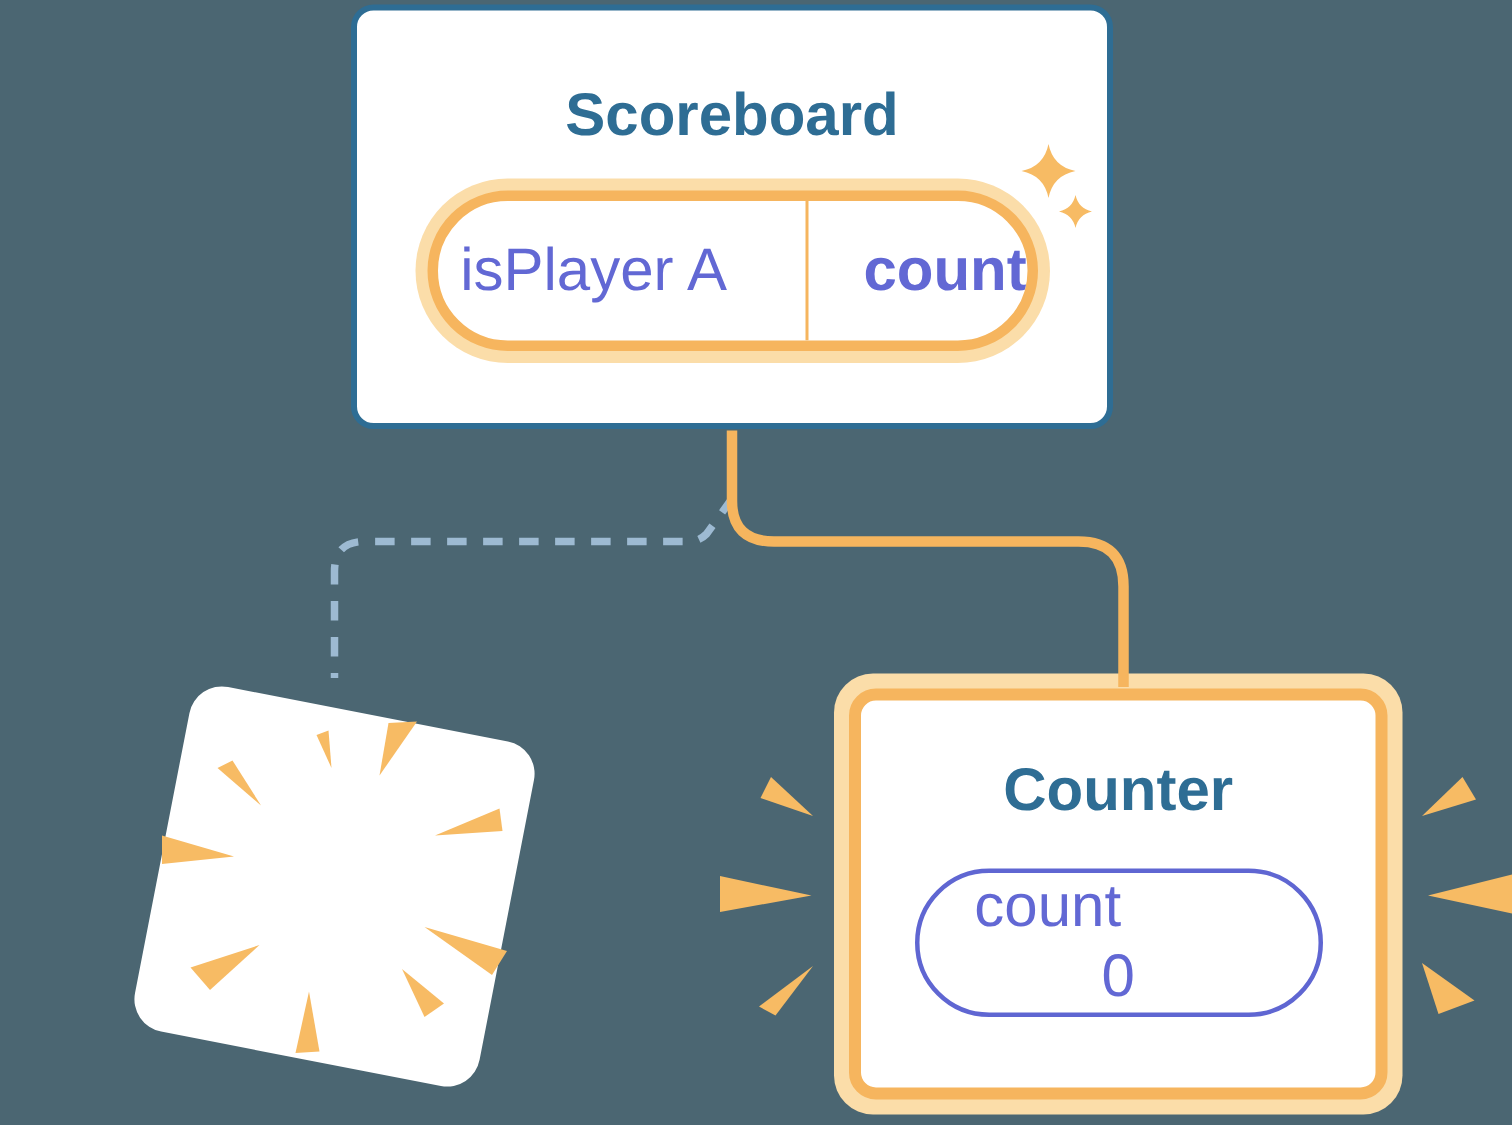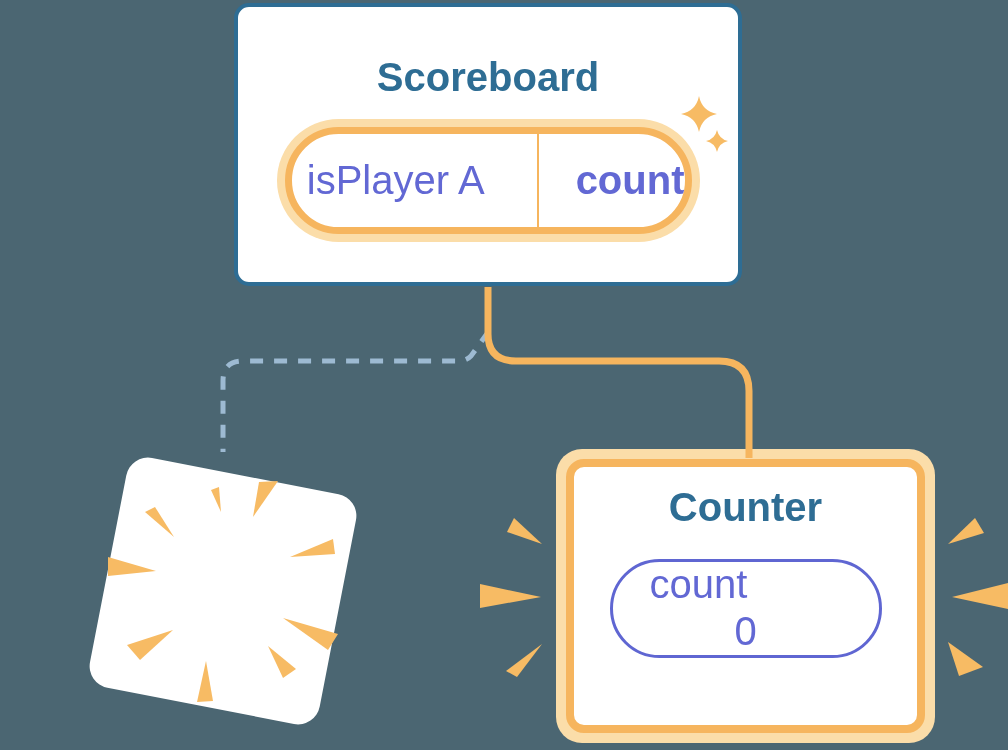--- a/index.html
+++ b/index.html
@@ -39,21 +39,21 @@
   
   .counter-outer{
     position:absolute;left:556px;top:449px;width:379px;height:294px;
     box-sizing:border-box;background:var(--orange-light,#FBDDA9);
     border-radius:26px;padding:10px;
   }
   .counter-inner{
     width:100%;height:100%;box-sizing:border-box;background:#fff;
     border:8px solid var(--orange,#F6B55E);border-radius:18px;
   }
-  .counter-inner .card-title{margin-top:16px;}
+  .counter-inner .card-title{margin-top:36px;}
   .pill-purple{
     margin:28px auto 0;width:272px;height:99px;box-sizing:border-box;
     background:#fff;border:3px solid var(--purple-border,#5F66D2);
     border-radius:50px;display:flex;align-items:stretch;overflow:hidden;flex-direction:column;
   }
   .pill-purple .pill-section.key{width:172px;}
   .pill-purple .pill-section.value{flex:1;}
   .pill-divider-purple{width:2px;background:var(--purple-border,#5F66D2);}
   
   .poof-card{

